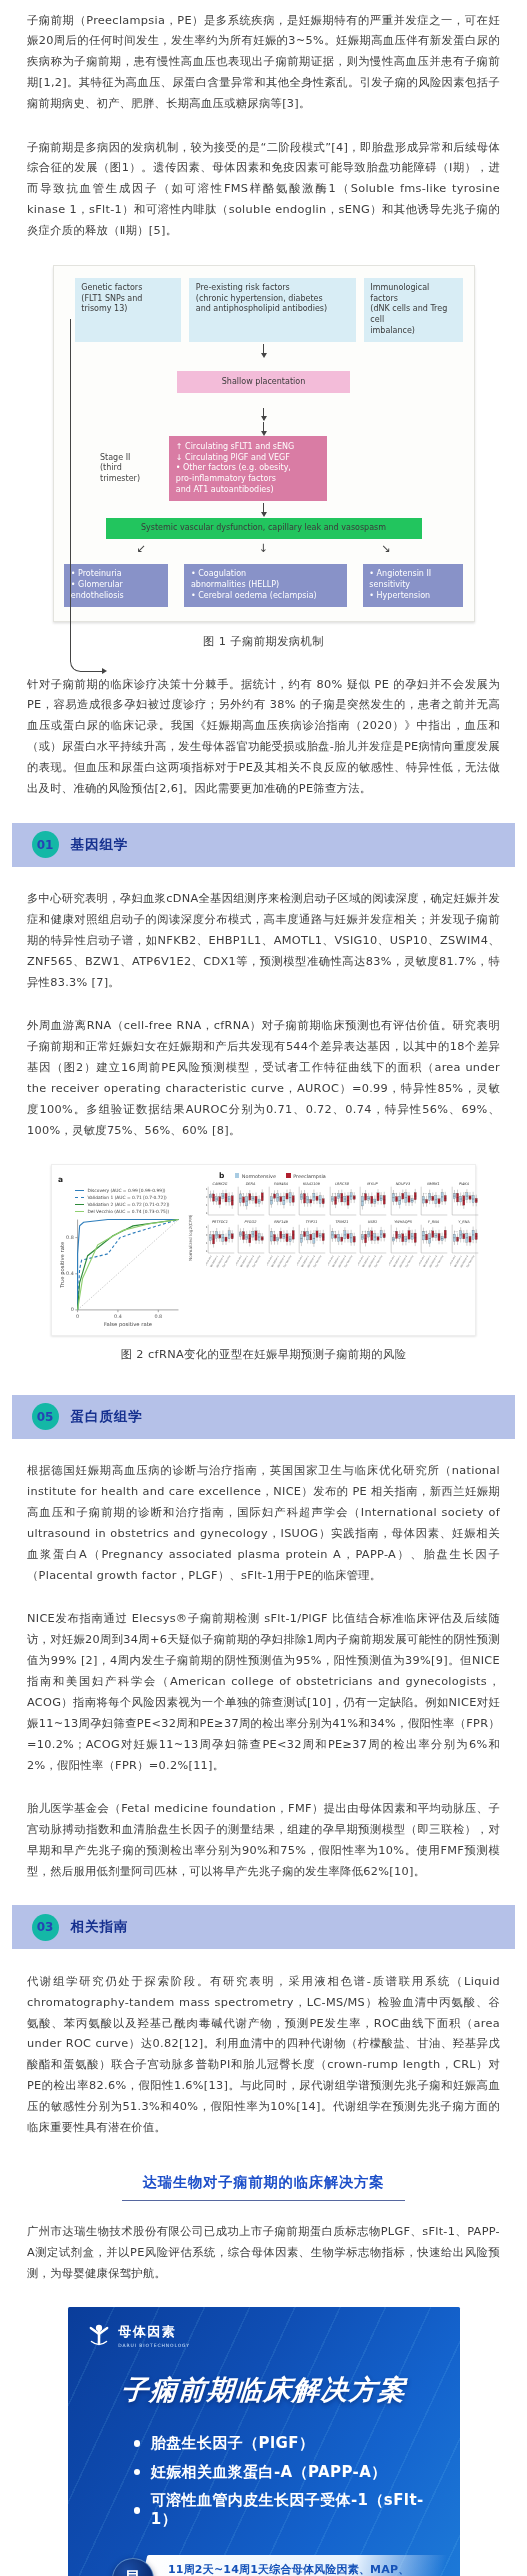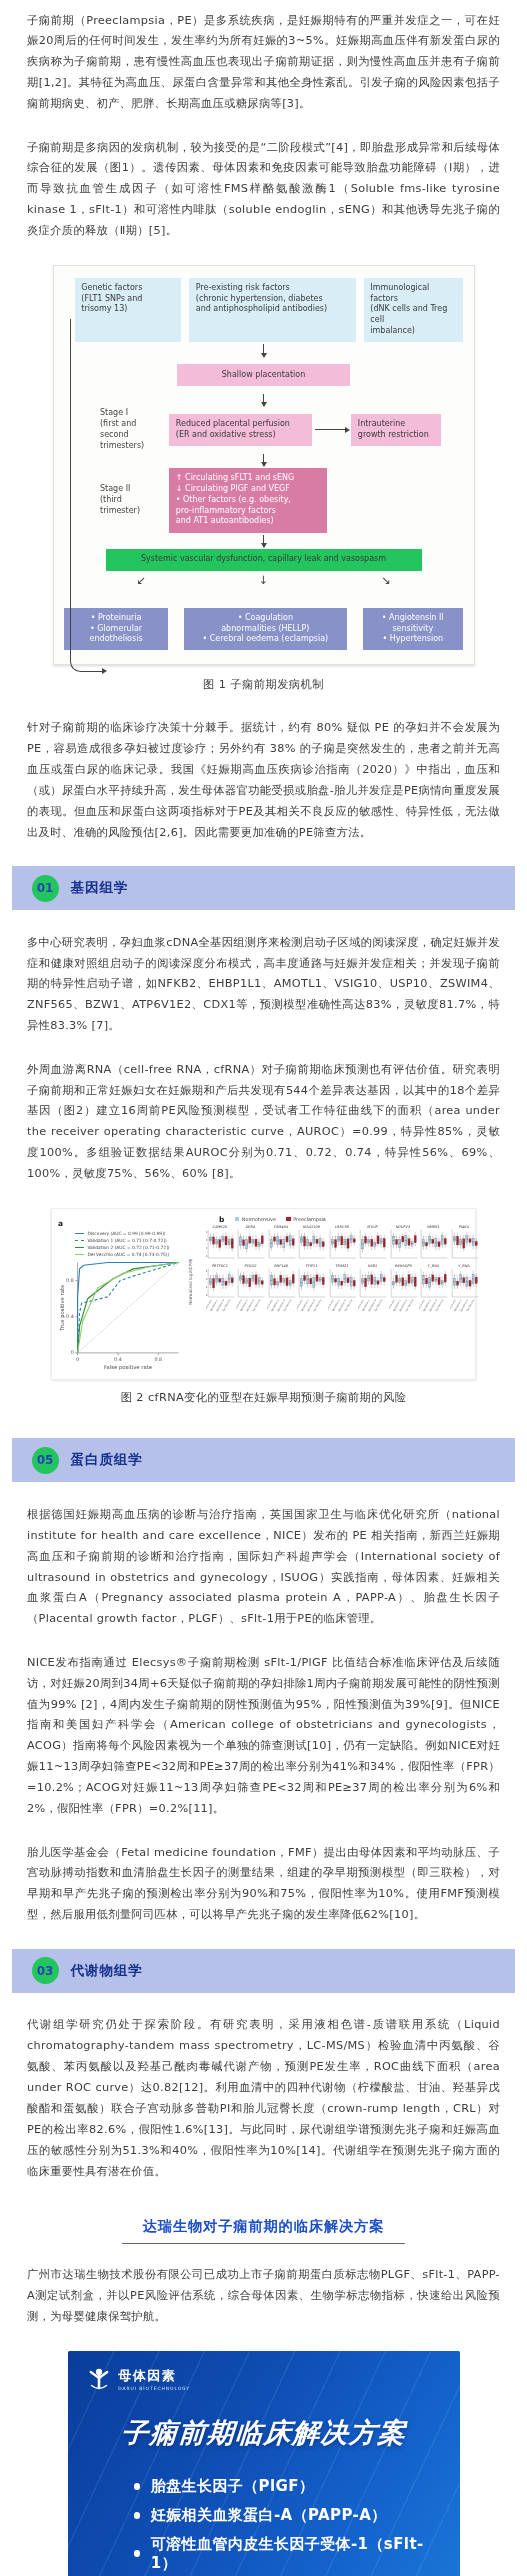--- a/index.html
+++ b/index.html
@@ -5,47 +5,47 @@
   * { box-sizing: border-box; margin: 0; padding: 0; }
   html,body { background:#fff; }
   body { width:527px; margin:0 auto; font-family:"DejaVu Sans","Liberation Sans",sans-serif; color:#3d3d3d; }
   .page { width:527px; padding:10.5px 0 19.6px; }
 
   
   .para { margin:0 27px 22.6px; font-size:11.3px; line-height:1.85; text-align:justify; color:#3d3d3d; letter-spacing:0.3px; }
 
   
   .sec-banner { margin:10.5px 12px 22.6px; background:#b5c1e8; height:44px; display:flex; align-items:center; padding-left:19.6px; }
-  .sec-num { width:27px; height:27px; border-radius:50%; background:#22c55e; color:#2743b4; font-weight:bold; font-size:12px; display:flex; align-items:center; justify-content:center; }
+  .sec-num { width:27px; height:27px; border-radius:50%; background:#14b8a6; color:#2743b4; font-weight:bold; font-size:12px; display:flex; align-items:center; justify-content:center; }
   .sec-title { margin-left:12px; font-size:13.6px; font-weight:bold; color:#16318f; letter-spacing:0.8px; }
 
   
   .fig1-wrap { margin:4.5px auto 26px; width:422px; }
   .fig1 { position:relative; width:422px; background:#fdfdfb; border:0.8px solid #e3e3de; box-shadow:0 1.5px 2.3px rgba(0,0,0,.12); padding:12px 10.5px 13.6px 10.5px; font-size:8px; color:#3a3a3a; }
   .fig1 .feedback-line { position:absolute; left:16.6px; top:53px; height:353px; width:35px; border-left:1.2px solid #444; border-bottom:1.2px solid #444; border-bottom-left-radius:10.5px; }
   .fig1 .feedback-line::after { content:""; position:absolute; right:-5.3px; bottom:-3.5px; border:3px solid transparent; border-left:5.3px solid #444; }
   .fbox { white-space:pre-line; padding:5.3px 6.8px; line-height:1.35; }
   .fbox.blue { background:#d8edf5; }
   .fbox.pink { background:#f3bcd9; }
   .fbox.darkpink { background:#d97ca4; color:#fff; }
   .fbox.lav { background:#22c55e; }
   .fbox.purp { background:#8892c8; color:#fff; }
   .f-row-top { display:flex; justify-content:flex-start; gap:7.5px; margin-left:10.5px; }
   .f-row-top .fbox:nth-child(1){ width:113px; }
   .f-row-top .fbox:nth-child(2){ width:177px; }
   .f-row-top .fbox:nth-child(3){ width:105px; }
   .v-arrow { width:0; margin:2.3px auto; height:12px; border-left:1.2px solid #444; position:relative; }
   .v-arrow::after { content:""; position:absolute; left:-3.5px; bottom:-4.5px; border:3px solid transparent; border-top:5.3px solid #444; }
-  .center-col { width:173px; margin:8px auto; text-align:center; }
+  .center-col { width:173px; margin:15px auto; text-align:center; }
   .f-row-mid { display:flex; align-items:center; margin-top:1.5px; }
   .stage-label { white-space:pre-line; width:69px; margin-left:36px; line-height:1.35; color:#444; }
   .h-arrow { height:0; border-top:1.2px solid #444; width:33px; position:relative; margin:0 3px; }
   .h-arrow::after { content:""; position:absolute; right:-4.5px; top:-3.6px; border:3px solid transparent; border-left:5.3px solid #444; }
   .splay { display:flex; justify-content:center; gap:113px; height:18px; margin:3px 0 1.5px; font-size:11.3px; color:#444; }
-  .f-row-bot { display:flex; justify-content:space-between; gap:16px; margin-top:16px;text-align:center; }
+  .f-row-bot { display:flex; justify-content:space-between; gap:16px; margin-top:4px; }
   .f-row-bot .fbox:nth-child(1){ width:113px; }
   .f-row-bot .fbox:nth-child(2){ width:177px; }
   .f-row-bot .fbox:nth-child(3){ width:109px; }
   .fig-caption { text-align:center; font-size:11.3px; color:#3f3f3f; margin-top:12px; letter-spacing:0.4px; }
 
   
   .fig2-wrap { margin:3px auto 7.5px; width:425px; }
   .fig2 { display:flex; background:#fff; border:0.8px solid #eee; box-shadow:0 0.8px 2.3px rgba(0,0,0,.15); padding:6px 3px 4.5px 6px; }
   .fig2-a { width:139px; position:relative; }
   .panel-letter { font-weight:bold; font-size:7.5px; color:#222; }
@@ -114,31 +114,20 @@
 and antiphospholipid antibodies)</div>
         <div class="fbox blue" style="white-space: pre-line;">Immunological factors
 (dNK cells and Treg cell
 imbalance)</div>
       </div>
       <div class="v-arrow"></div>
       <div class="center-col">
         <div class="fbox pink" style="text-align: center; white-space: pre-line;">Shallow placentation</div>
       </div>
       <div class="v-arrow"></div>
-      <div class="f-row-mid">
-        <div class="stage-label" style="white-space: pre-line;">Stage I
-(first and
-second
-trimesters)</div>
-        <div class="fbox pink" style="width: 143px; white-space: pre-line;">Reduced placental perfusion
-(ER and oxidative stress)</div>
-        <div class="h-arrow"></div>
-        <div class="fbox pink" style="width: 90px; white-space: pre-line;">Intrauterine
-growth restriction</div>
-      </div>
       <div class="v-arrow"></div>
       <div class="f-row-mid">
         <div class="stage-label" style="white-space: pre-line;">Stage II
 (third
 trimester)</div>
         <div class="fbox darkpink" style="width: 158px; white-space: pre-line;">↑ Circulating sFLT1 and sENG
 ↓ Circulating PlGF and VEGF
 • Other factors (e.g. obesity,
   pro-inflammatory factors
   and AT1 autoantibodies)</div>
@@ -865,21 +854,21 @@
     <div class="sec-num">05</div>
     <div class="sec-title">蛋白质组学</div>
   </div>
 
   <p class="para">根据德国妊娠期高血压病的诊断与治疗指南，英国国家卫生与临床优化研究所（national institute for health and care excellence，NICE）发布的 PE 相关指南，新西兰妊娠期高血压和子痫前期的诊断和治疗指南，国际妇产科超声学会（International society of ultrasound in obstetrics and gynecology，ISUOG）实践指南，母体因素、妊娠相关血浆蛋白A（Pregnancy associated plasma protein A，PAPP-A）、胎盘生长因子（Placental growth factor，PLGF）、sFlt-1用于PE的临床管理。</p>
   <p class="para">NICE发布指南通过 Elecsys®子痫前期检测 sFlt-1/PlGF 比值结合标准临床评估及后续随访，对妊娠20周到34周+6天疑似子痫前期的孕妇排除1周内子痫前期发展可能性的阴性预测值为99% [2]，4周内发生子痫前期的阴性预测值为95%，阳性预测值为39%[9]。但NICE指南和美国妇产科学会（American college of obstetricians and gynecologists，ACOG）指南将每个风险因素视为一个单独的筛查测试[10]，仍有一定缺陷。例如NICE对妊娠11~13周孕妇筛查PE&lt;32周和PE≥37周的检出率分别为41%和34%，假阳性率（FPR）=10.2%；ACOG对妊娠11~13周孕妇筛查PE&lt;32周和PE≥37周的检出率分别为6%和2%，假阳性率（FPR）=0.2%[11]。</p>
   <p class="para">胎儿医学基金会（Fetal medicine foundation，FMF）提出由母体因素和平均动脉压、子宫动脉搏动指数和血清胎盘生长因子的测量结果，组建的孕早期预测模型（即三联检），对早期和早产先兆子痫的预测检出率分别为90%和75%，假阳性率为10%。使用FMF预测模型，然后服用低剂量阿司匹林，可以将早产先兆子痫的发生率降低62%[10]。</p>
 
   <div class="sec-banner">
     <div class="sec-num">03</div>
-    <div class="sec-title">代谢物组学</div>
+    <div class="sec-title">相关指南</div>
   </div>
 
   <p class="para">代谢组学研究仍处于探索阶段。有研究表明，采用液相色谱-质谱联用系统（Liquid chromatography-tandem mass spectrometry，LC-MS/MS）检验血清中丙氨酸、谷氨酸、苯丙氨酸以及羟基己酰肉毒碱代谢产物，预测PE发生率，ROC曲线下面积（area under ROC curve）达0.82[12]。利用血清中的四种代谢物（柠檬酸盐、甘油、羟基异戊酸酯和蛋氨酸）联合子宫动脉多普勒PI和胎儿冠臀长度（crown-rump length，CRL）对PE的检出率82.6%，假阳性1.6%[13]。与此同时，尿代谢组学谱预测先兆子痫和妊娠高血压的敏感性分别为51.3%和40%，假阳性率为10%[14]。代谢组学在预测先兆子痫方面的临床重要性具有潜在价值。</p>
 
   <div class="hl-head-wrap">
     <span class="hl-head">达瑞生物对子痫前期的临床解决方案</span>
   </div>
 
   <p class="para">广州市达瑞生物技术股份有限公司已成功上市子痫前期蛋白质标志物PLGF、sFlt-1、PAPP-A测定试剂盒，并以PE风险评估系统，综合母体因素、生物学标志物指标，快速给出风险预测，为母婴健康保驾护航。</p>
 

